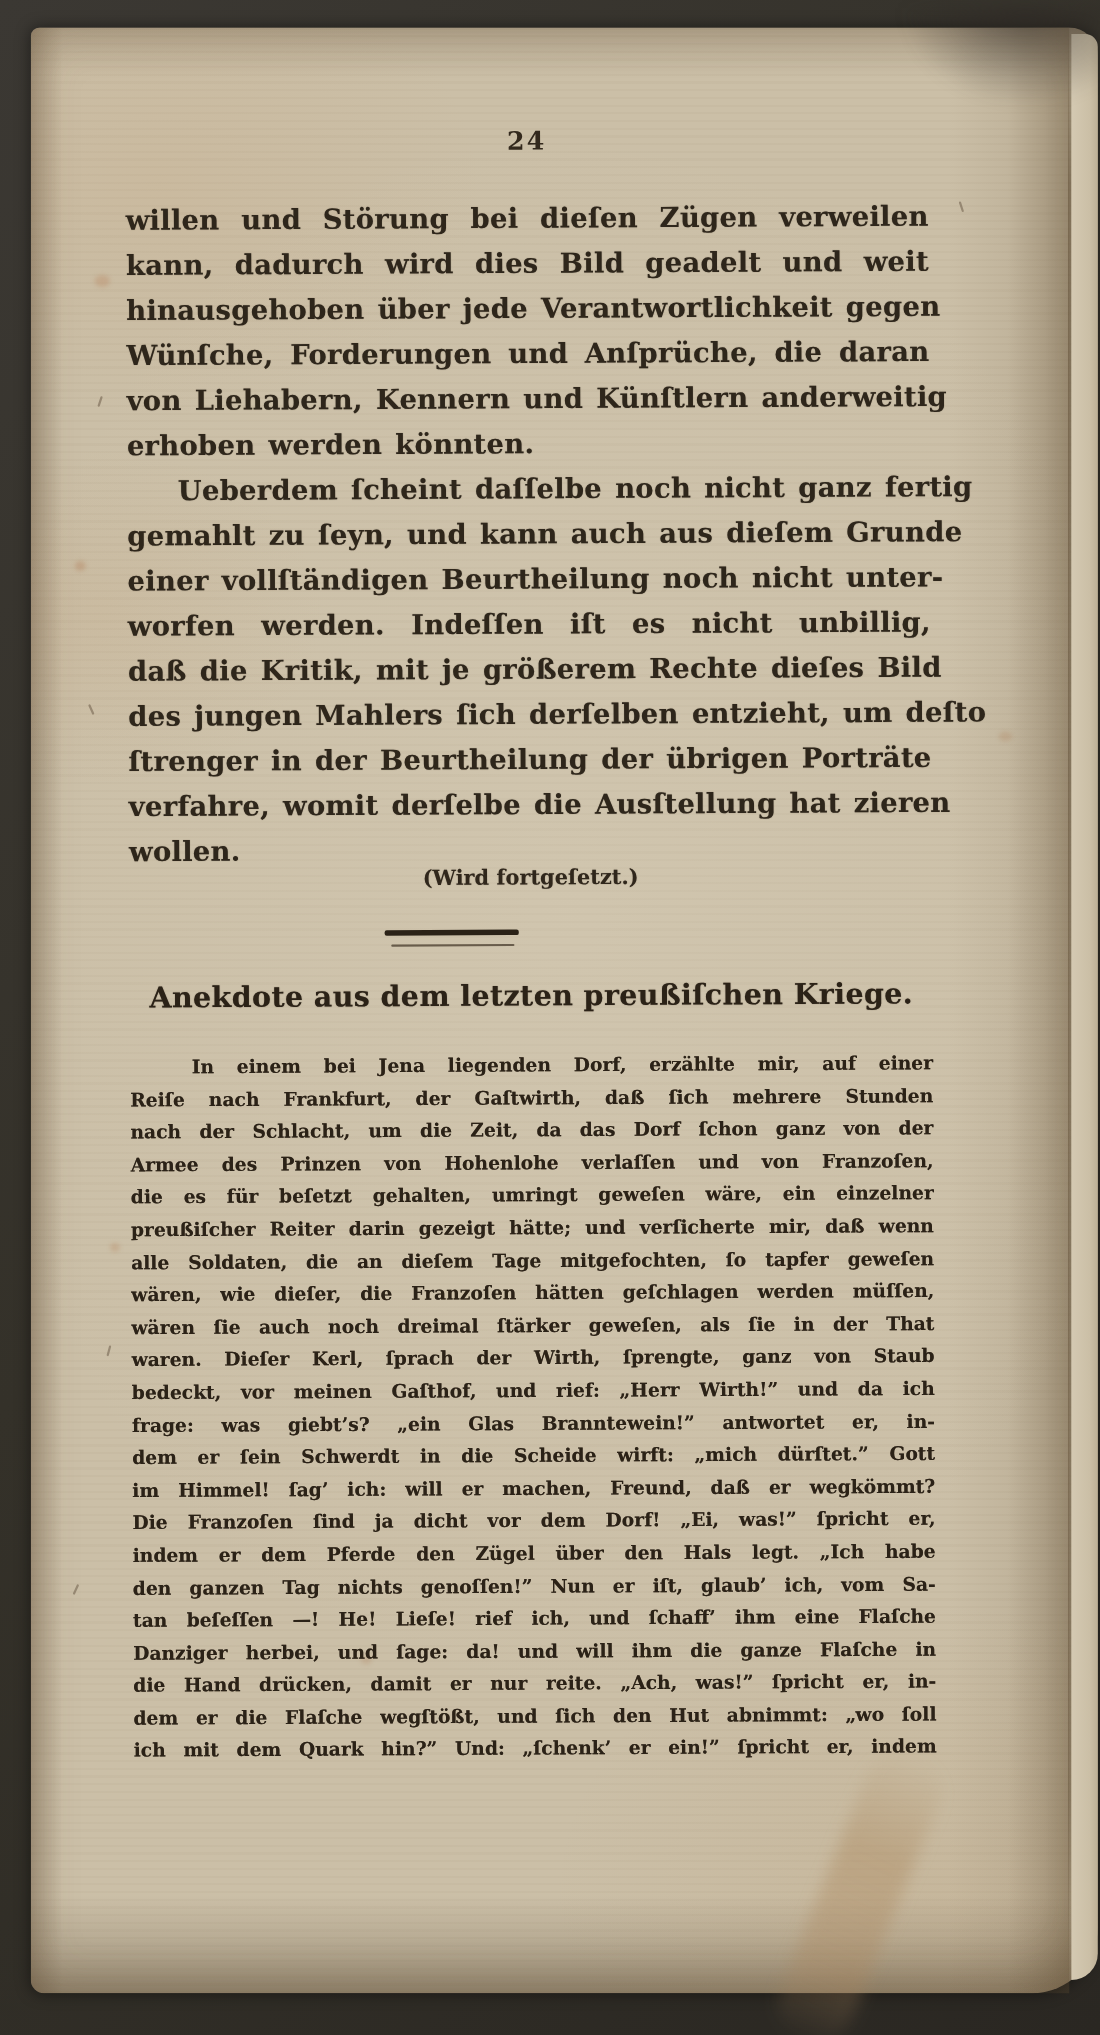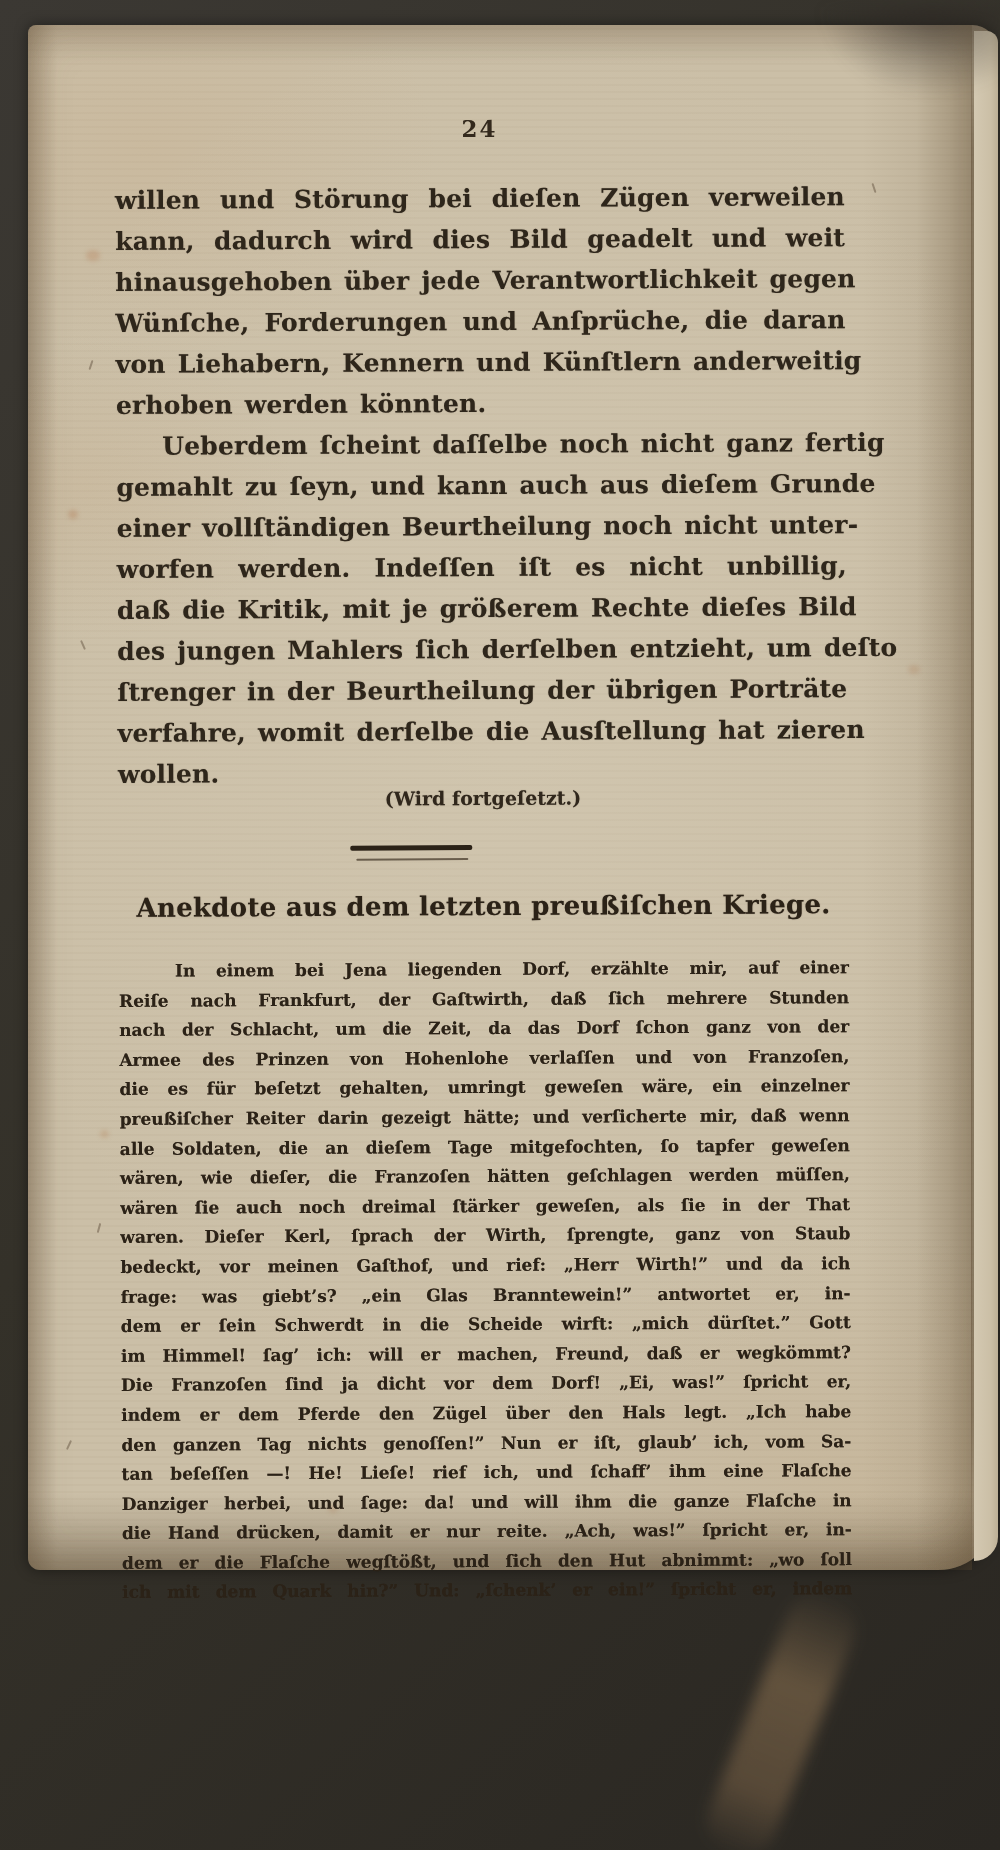--- a/index.html
+++ b/index.html
@@ -2,21 +2,21 @@
 <html><head>
 <meta charset="utf-8">
 <style>
   html,body{margin:0;padding:0;}
   body{
     width:1000px;height:1850px;position:relative;overflow:hidden;
     background:linear-gradient(135deg,#3b3833 0%,#343129 45%,#2a2722 100%);
     font-family:"DejaVu Serif",serif;
   }
   .page{
-    position:absolute;left:28px;top:25px;width:970px;height:1545px;
+    position:absolute;left:28px;top:25px;width:970px;height:1787px;
     background-color:#cbbfa7;
     background-image:
       radial-gradient(ellipse 420px 300px at 12% 8%,rgba(196,158,116,.16),transparent 70%),
       radial-gradient(ellipse 300px 220px at 6% 30%,rgba(188,148,104,.12),transparent 70%),
       radial-gradient(ellipse 500px 380px at 85% 95%,rgba(170,134,90,.14),transparent 70%),
       radial-gradient(ellipse 700px 900px at 50% 45%,rgba(224,216,196,.25),transparent 80%),
       repeating-linear-gradient(0deg,rgba(120,100,70,.045) 0 2px,rgba(0,0,0,0) 2px 7px),
       linear-gradient(to right,rgba(92,72,48,.28) 0,rgba(0,0,0,0) 3%,rgba(0,0,0,0) 86%,rgba(95,76,50,.14) 95%,rgba(70,55,35,.22) 100%),
       linear-gradient(to bottom,rgba(92,72,48,.18) 0,rgba(0,0,0,0) 2.5%,rgba(0,0,0,0) 95%,rgba(66,50,30,.3) 100%);
     border-radius:8px 26px 60px 12px;

